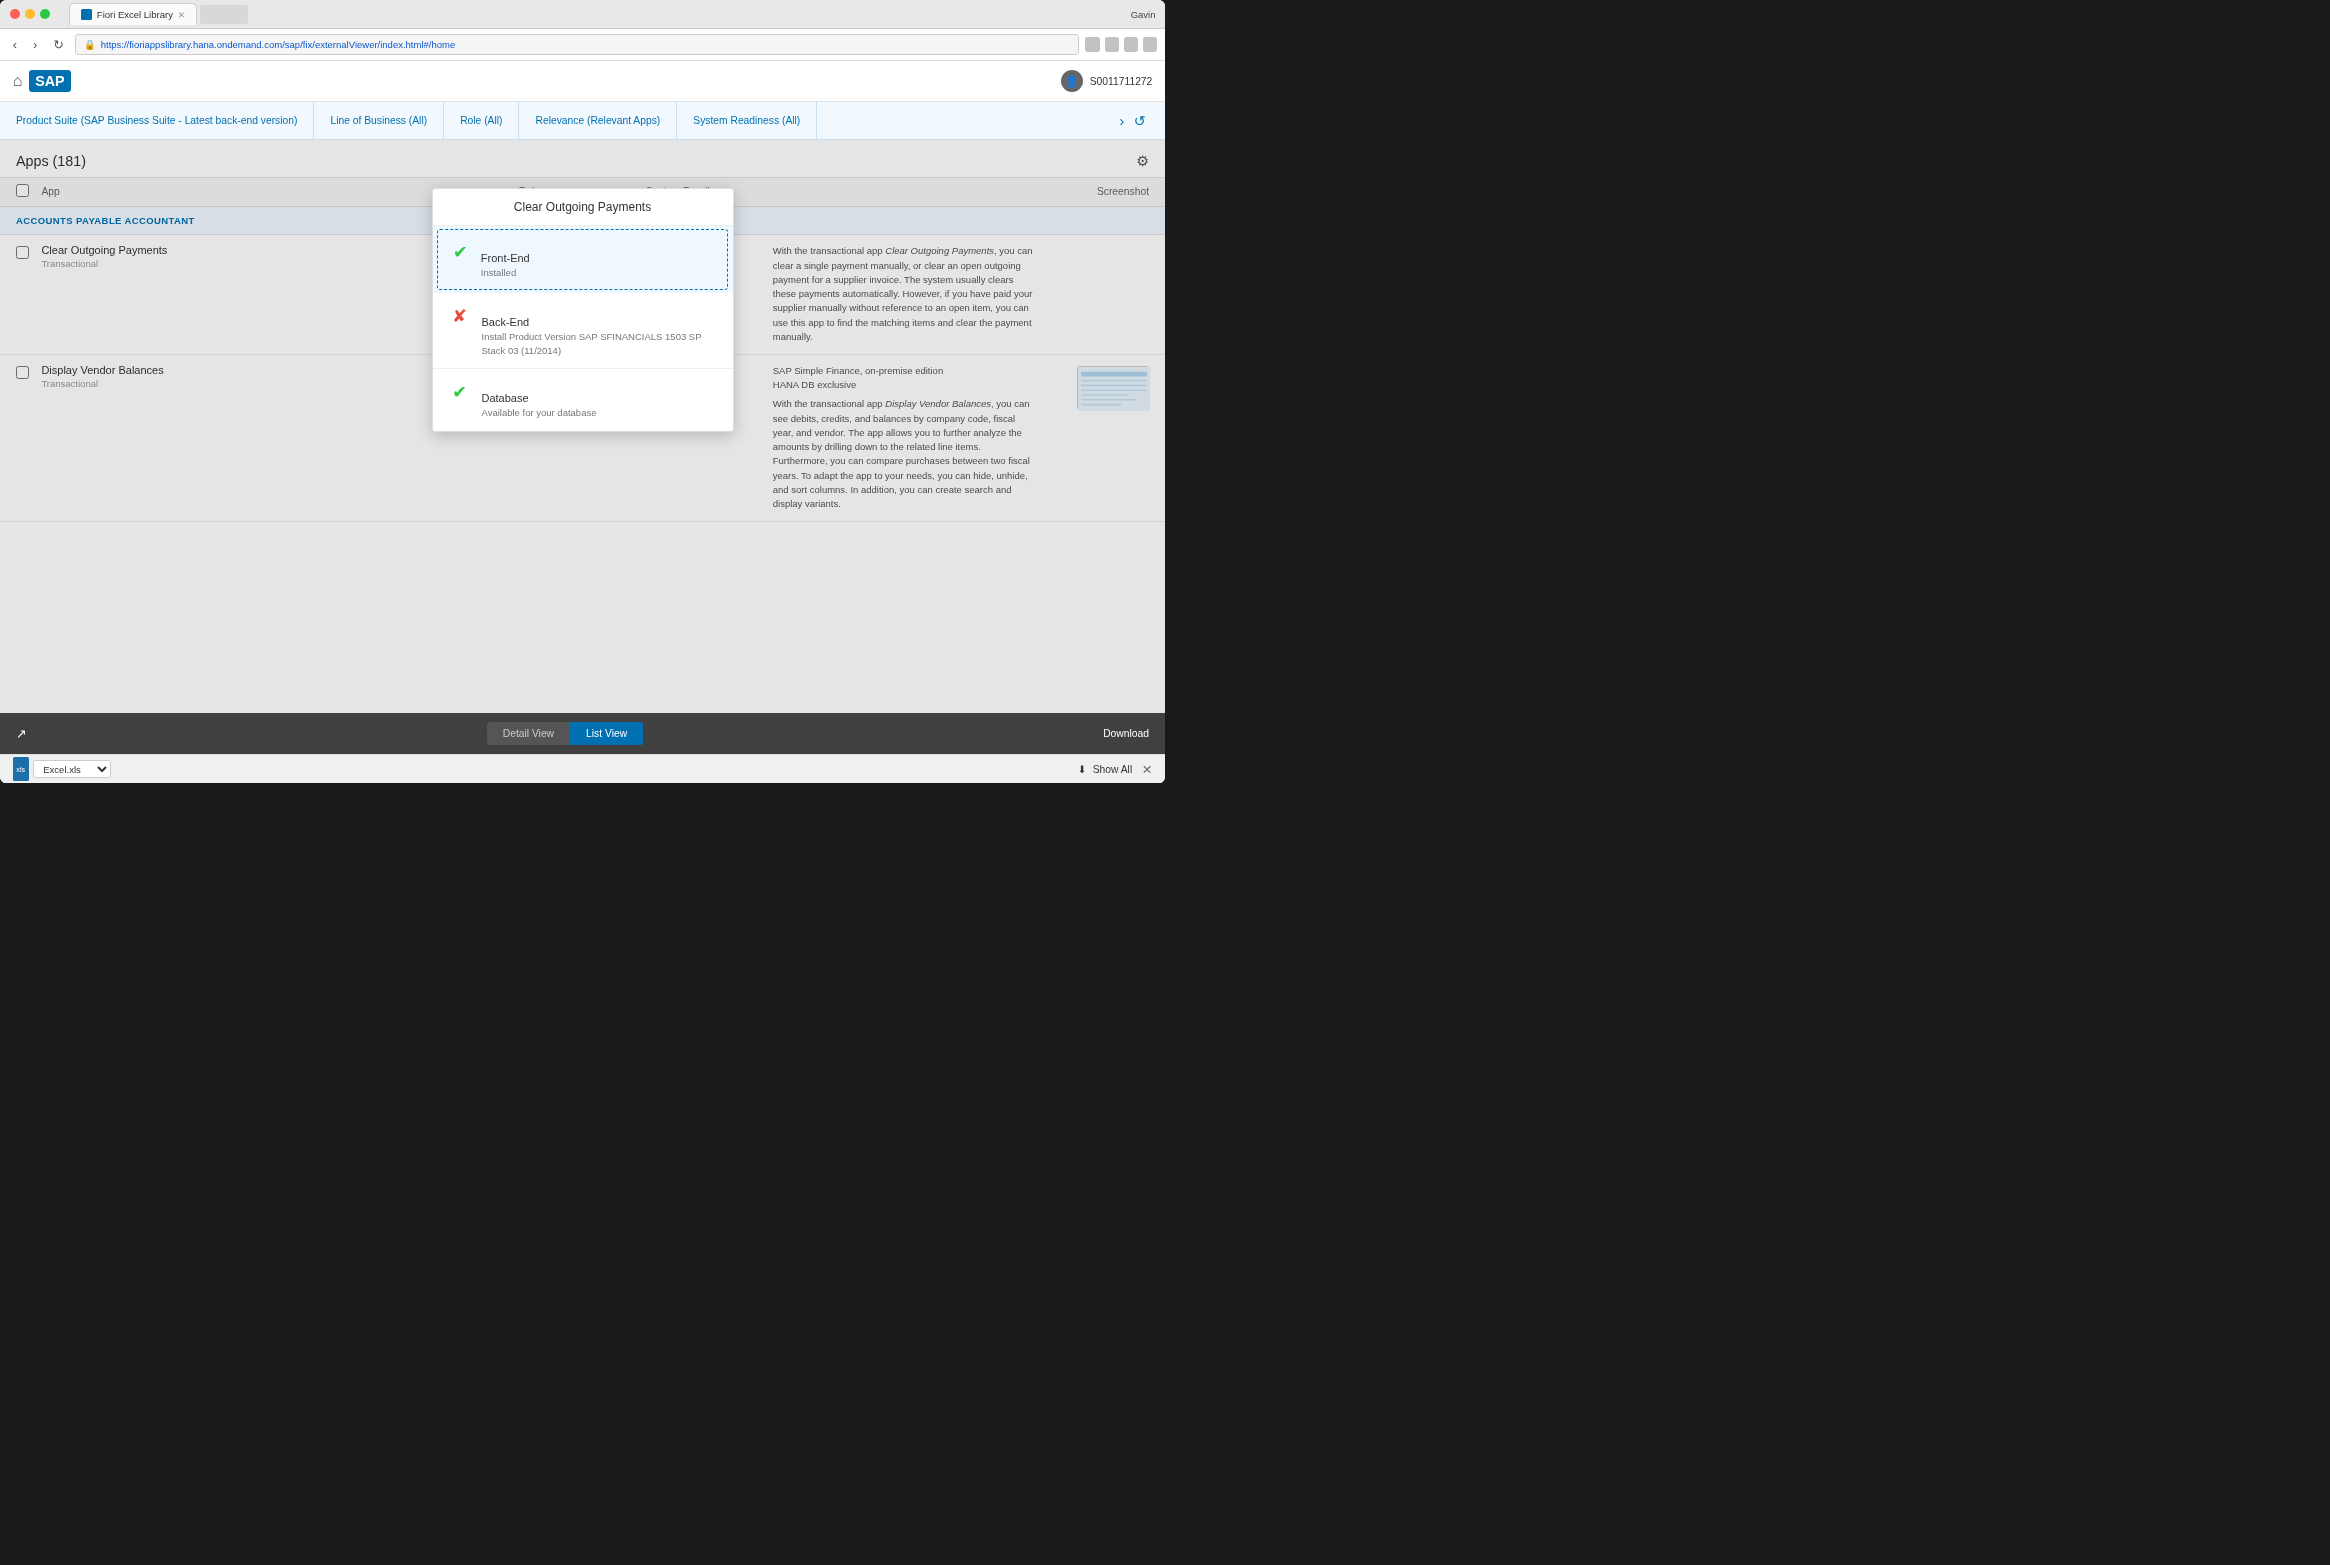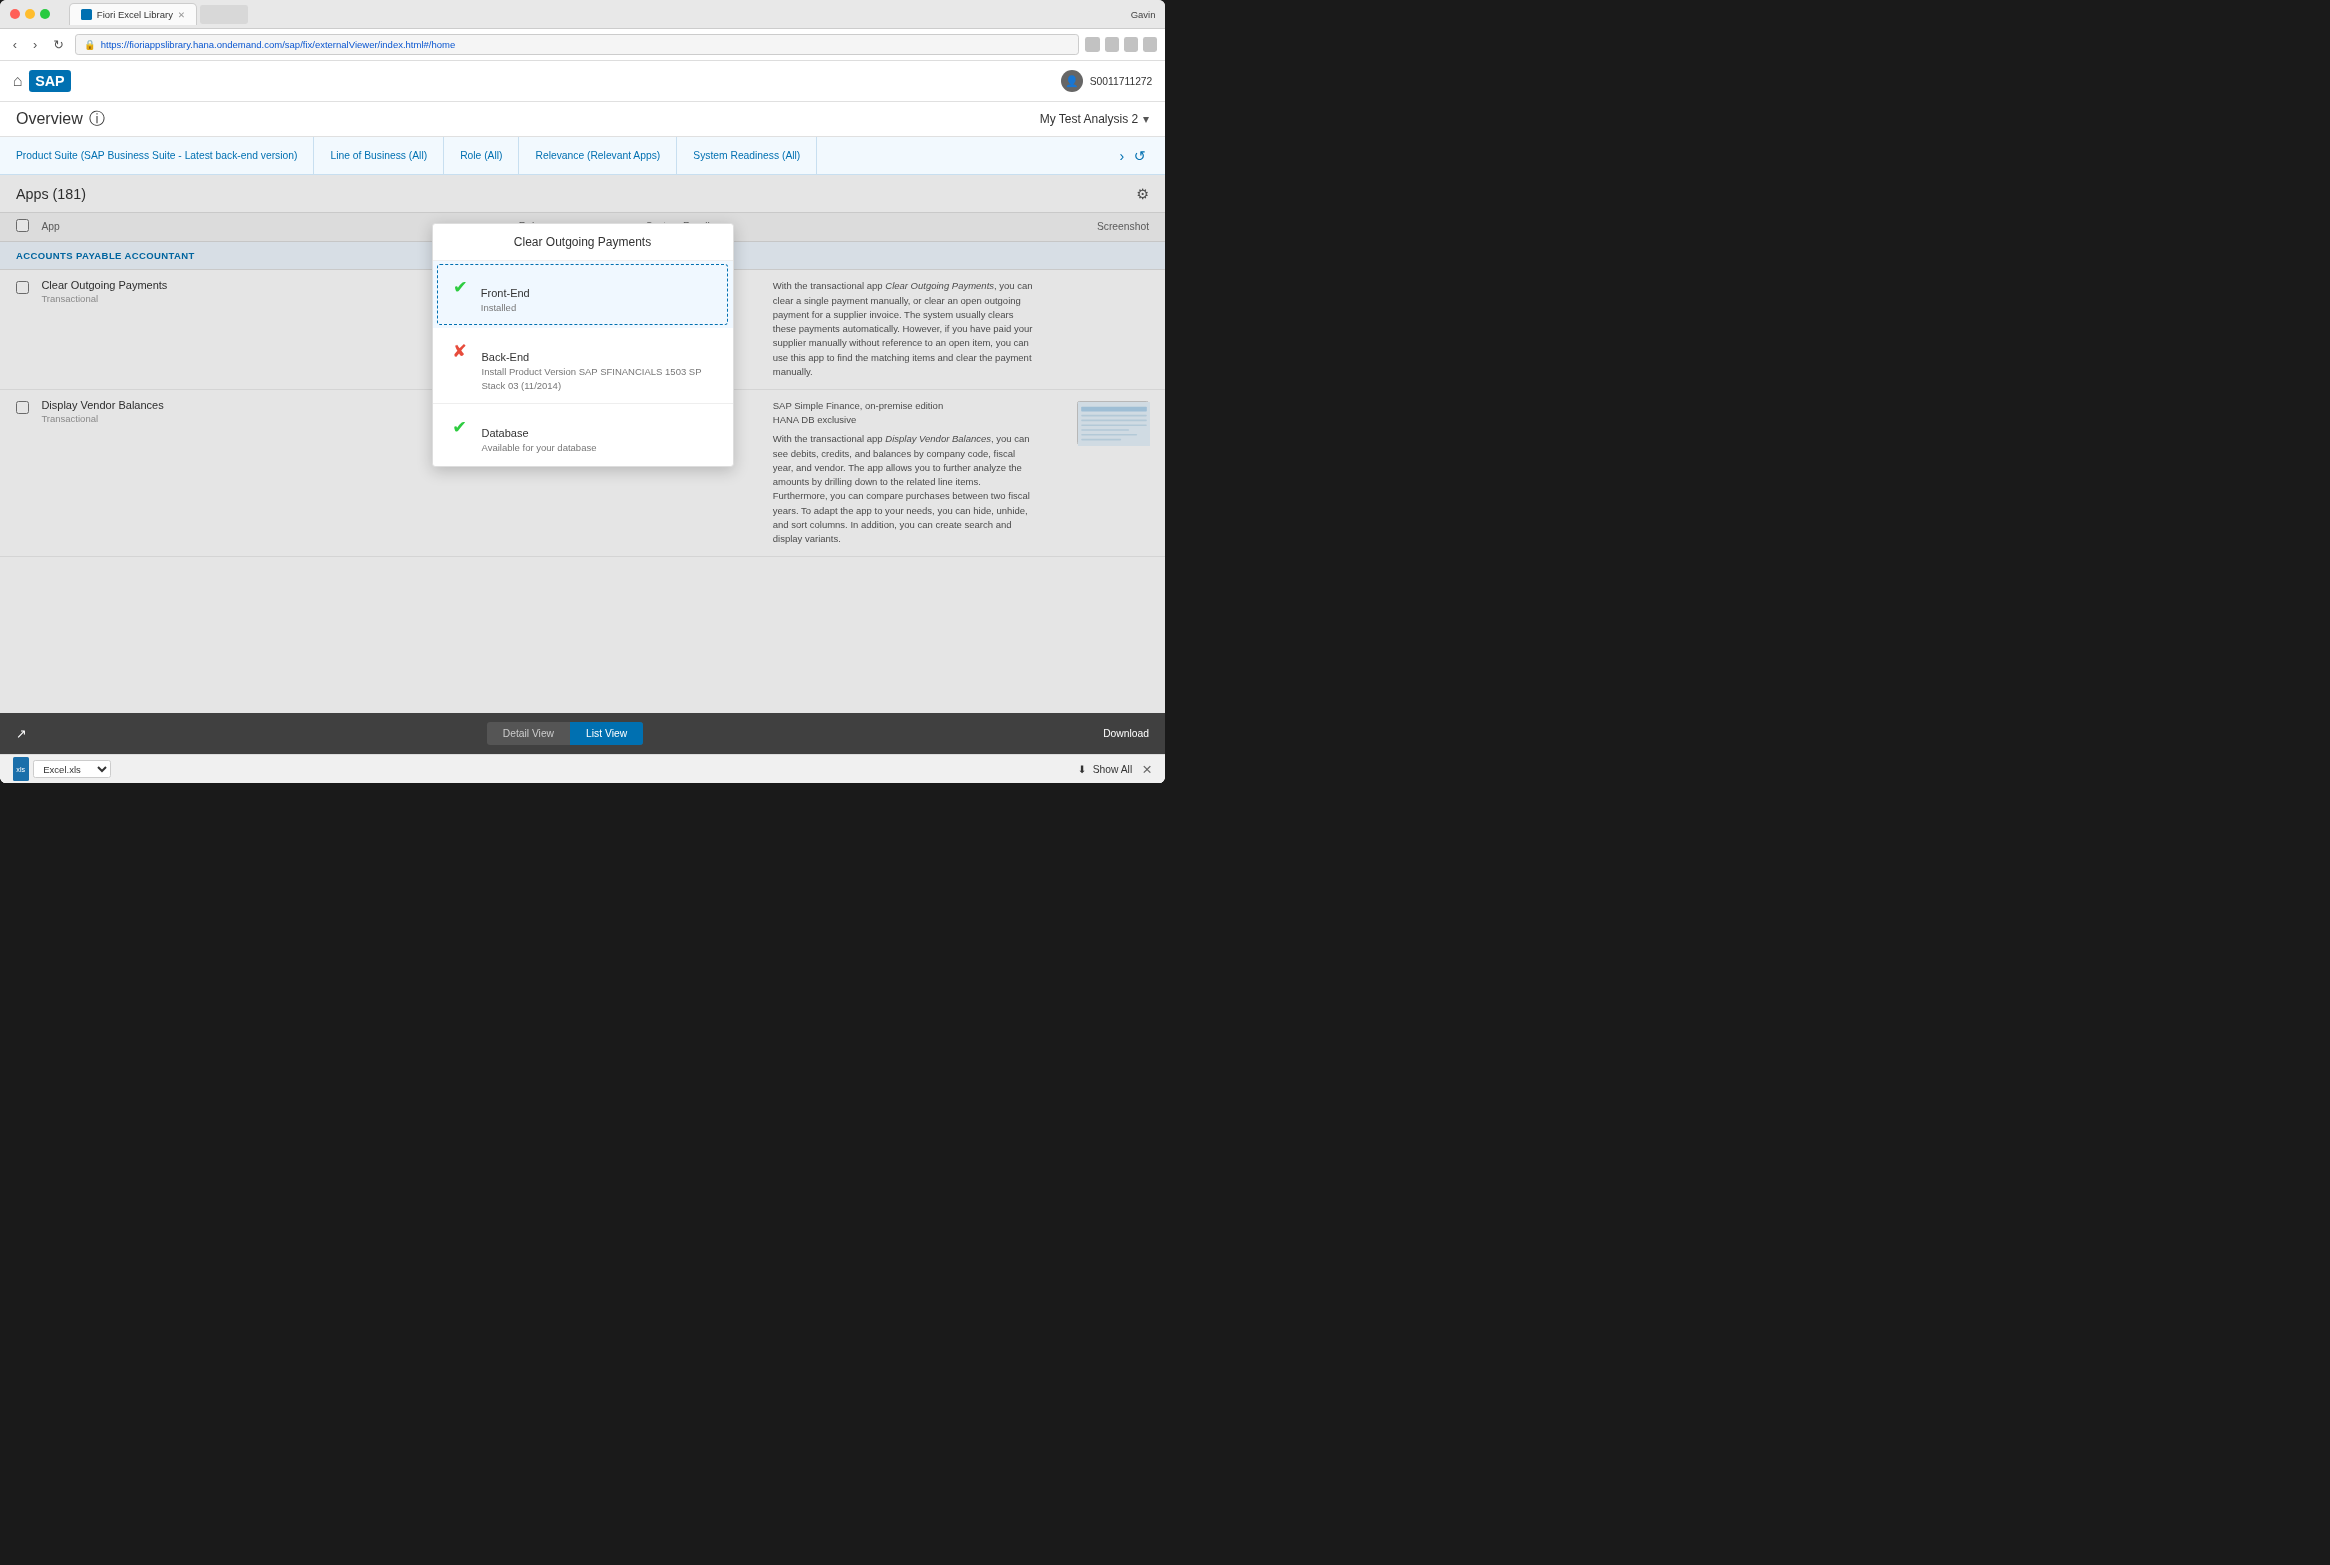--- a/index.html
+++ b/index.html
@@ -41,21 +41,21 @@
     .overview-spacer { flex: 1; }
     .analysis-selector { display: flex; align-items: center; gap: 4.8px; font-size: 12px; color: #333; cursor: pointer; }
     .chevron-down { color: #555; }
 
     .filter-bar { height: 38px; background: #f2f9fe; display: flex; align-items: center; padding: 0 16px; gap: 0; border-bottom: 0.8px solid #c8dff0; }
     .filter-item { color: #0070b1; font-size: 10.3px; padding: 0 16px; cursor: pointer; border-right: 0.8px solid #c8dff0; display: flex; align-items: center; height: 100%; }
     .filter-item:first-child { padding-left: 0; }
     .filter-nav { margin-left: auto; display: flex; gap: 3.2px; }
     .filter-nav-btn { background: none; border: none; font-size: 14.3px; color: #0070b1; cursor: pointer; padding: 3.2px; }
 
-    .apps-header { height: 38px; background: #fff; display: flex; align-items: center; padding: 0 16px; border-bottom: 0.8px solid #e0e0e0; }
+    .apps-header { height: 38px; background: #fff; display: flex; align-items: flex-end; padding: 8px 16px; border-bottom: 0.8px solid #e0e0e0; }
     .apps-count { font-size: 14.3px; color: #333; font-weight: 400; }
     .settings-icon { margin-left: auto; color: #555; font-size: 14.3px; cursor: pointer; }
 
     .table-header { background: #f5f5f5; display: flex; align-items: center; padding: 6.4px 16px; border-bottom: 0.8px solid #ddd; font-size: 10.3px; color: #666; font-weight: 500; }
     .col-checkbox { width: 25.4px; }
     .col-app { flex: 1.8; }
     .col-relevance { width: 127px; }
     .col-sysready { width: 127px; }
     .col-info { flex: 1; }
     .col-screenshot { width: 111px; text-align: right; }
@@ -153,31 +153,20 @@
       <div class="sap-logo">
         <span>SAP</span>
       </div>
       <div class="header-spacer"></div>
       <div class="user-area">
         <div class="user-avatar">👤</div>
         <span>S0011711272</span>
       </div>
     </div>
 
-    <div class="overview-bar">
-      <div class="overview-title">
-        <span>Overview</span>
-        <span>ⓘ</span>
-      </div>
-      <div class="overview-spacer"></div>
-      <div class="analysis-selector">
-        <span>My Test Analysis 2</span>
-        <span class="chevron-down">▾</span>
-      </div>
-    </div>
 
     <div class="filter-bar">
       <div class="filter-item">
         <span>Product Suite (SAP Business Suite - Latest back-end version)</span>
       </div>
       <div class="filter-item">
         <span>Line of Business (All)</span>
       </div>
       <div class="filter-item">
         <span>Role (All)</span>

